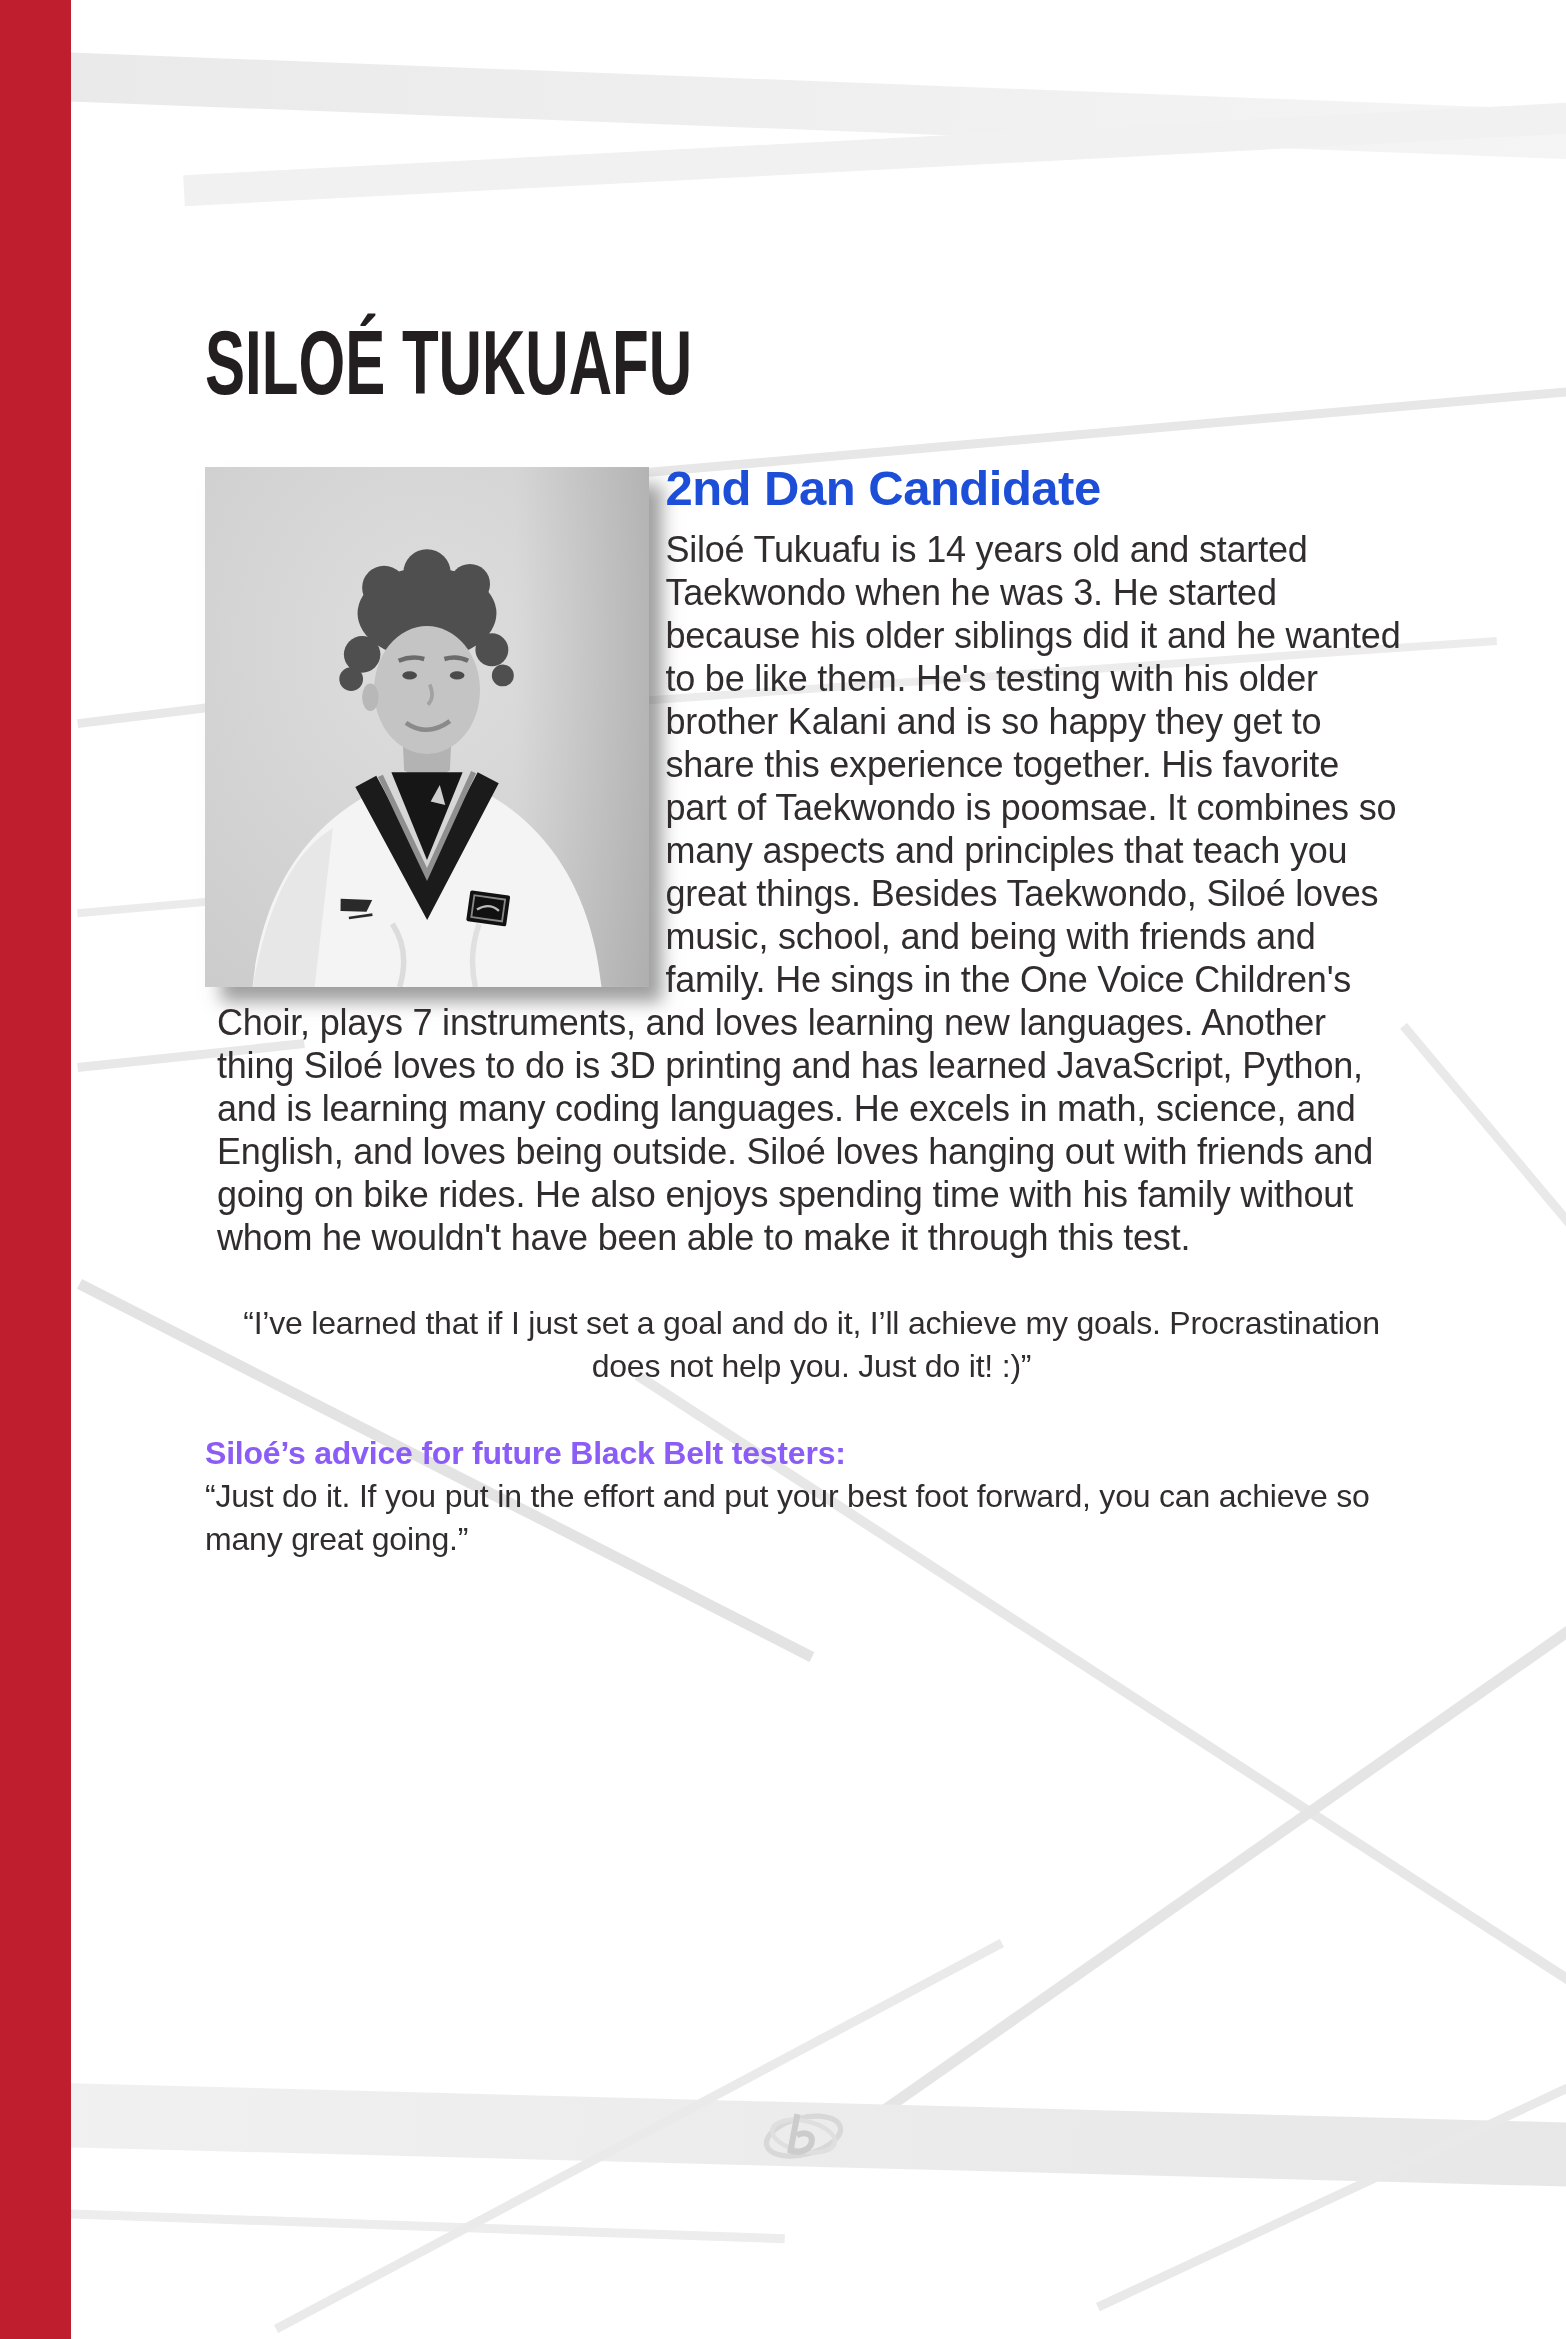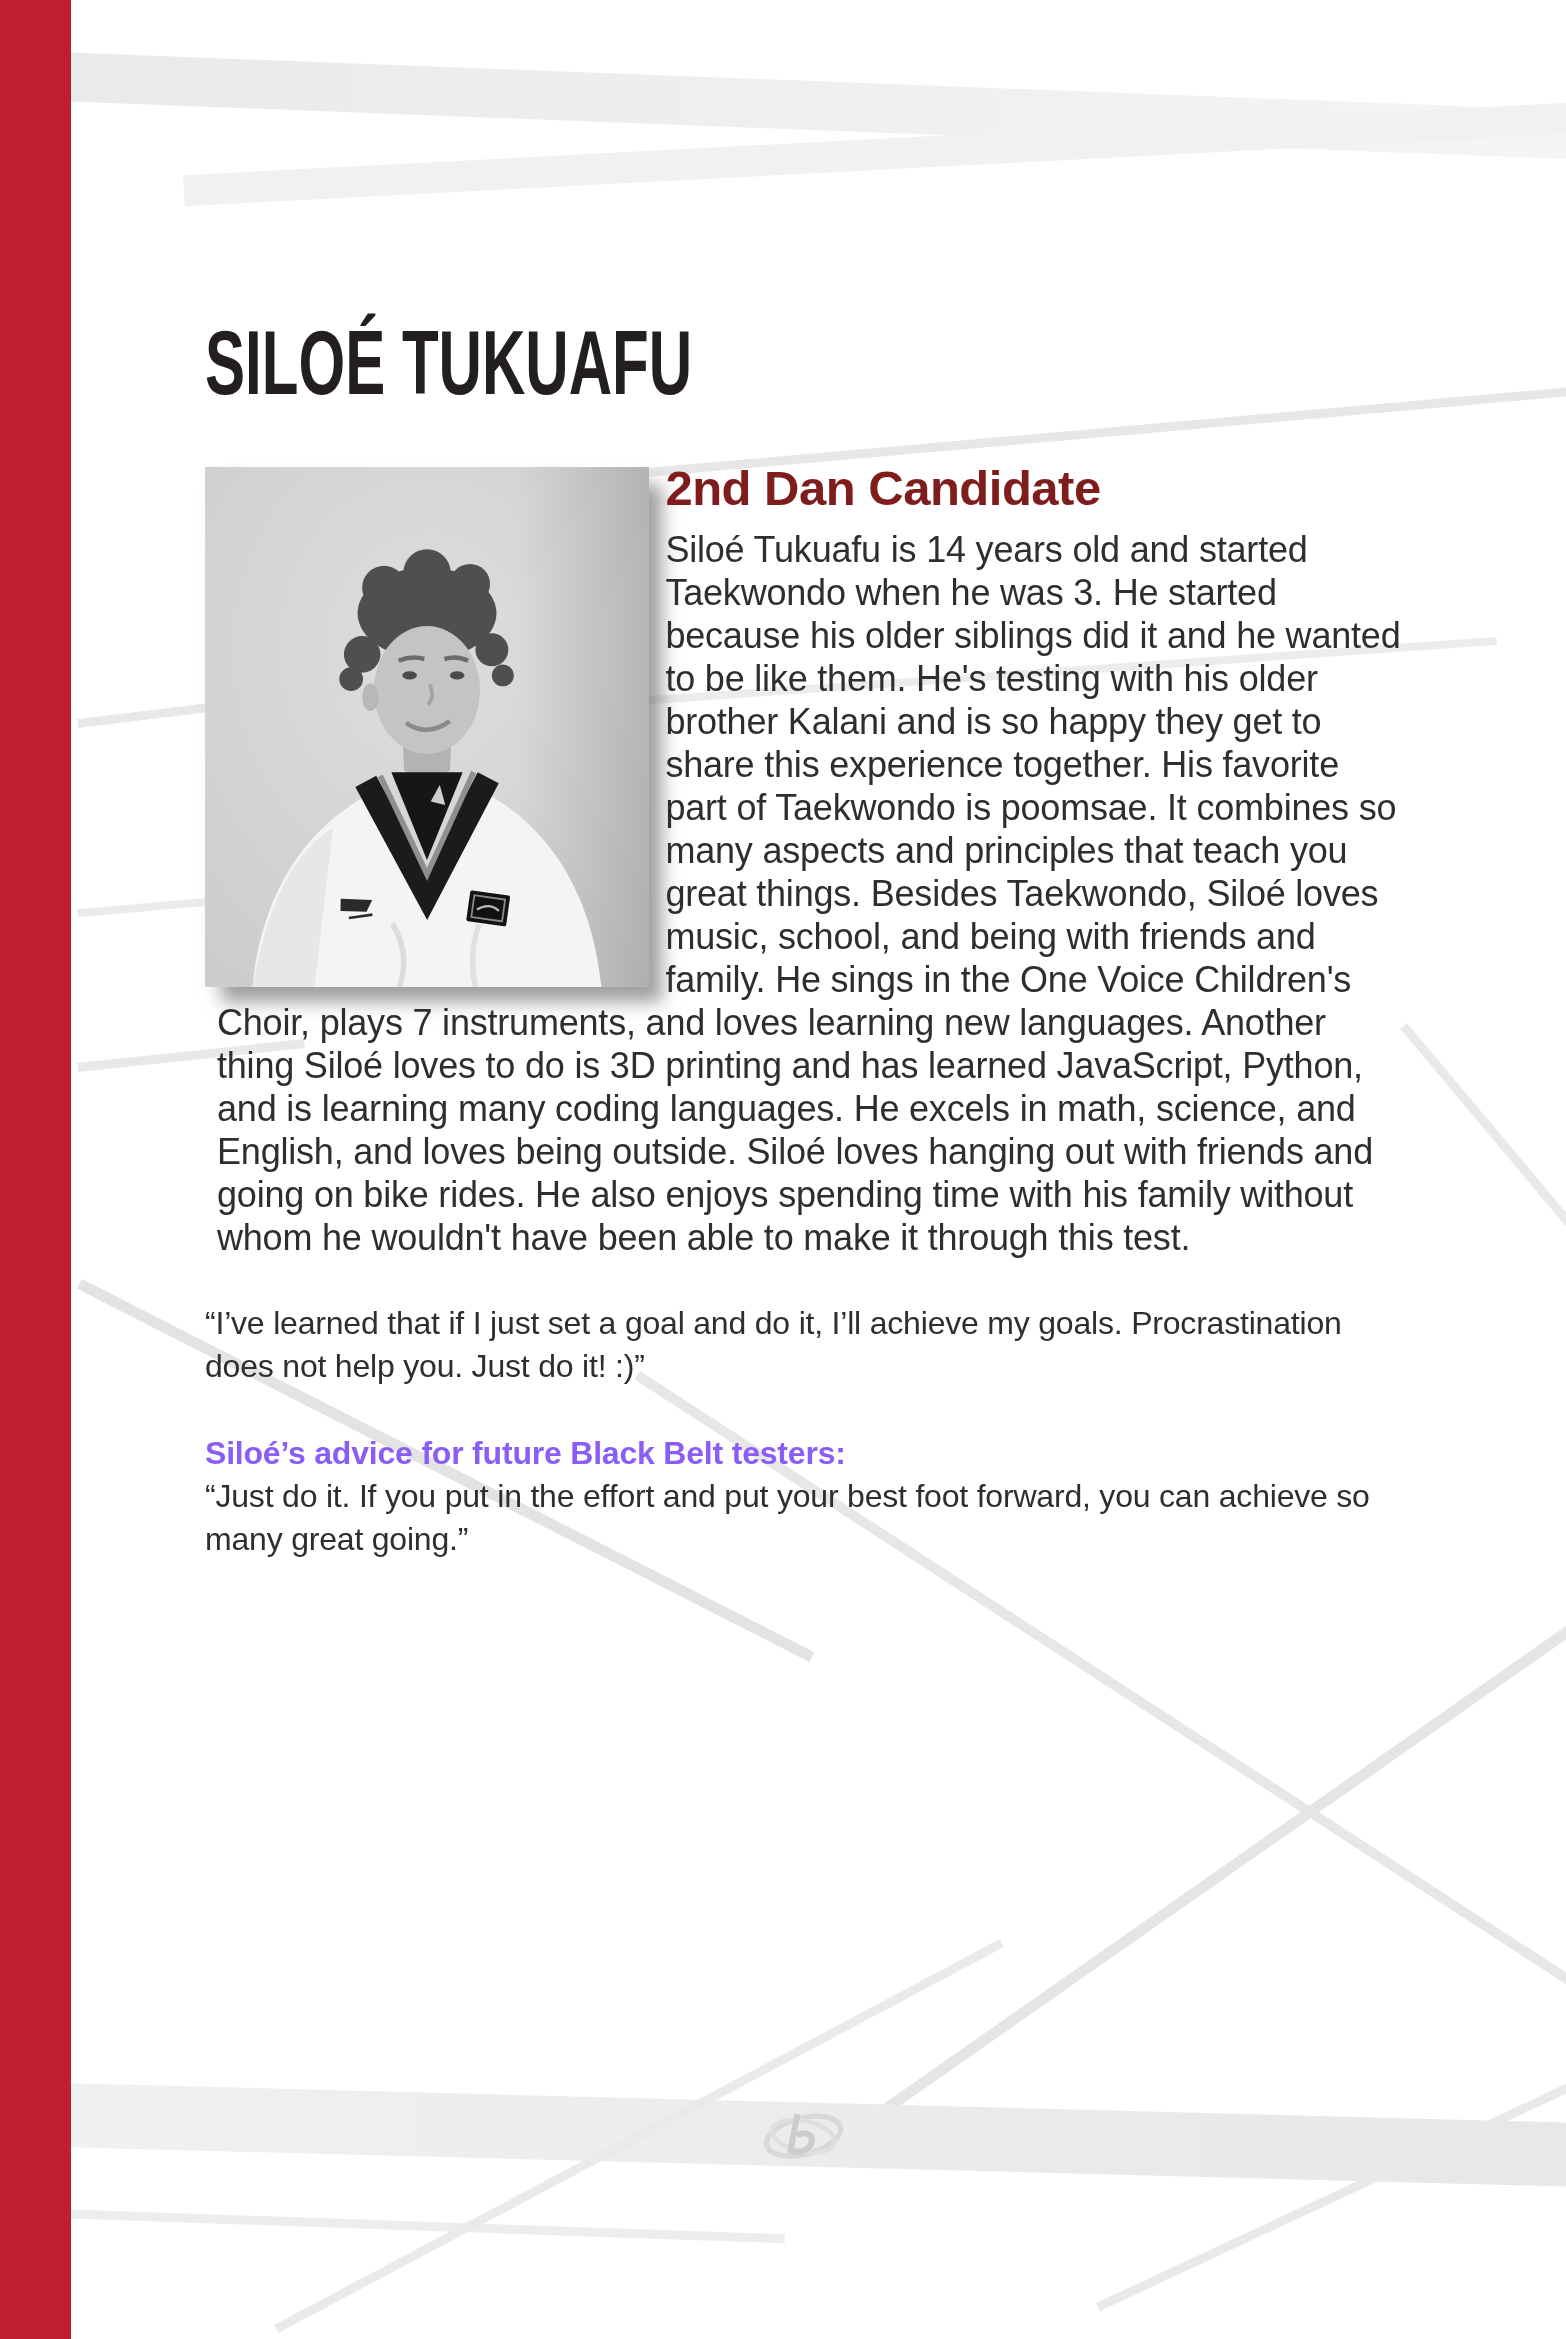--- a/index.html
+++ b/index.html
@@ -17,24 +17,24 @@
 
   h1.title{margin:322px 0 0 0;font-size:91px;line-height:82px;font-weight:700;color:#231f20;
            letter-spacing:0px;transform:scaleX(.66);transform-origin:left bottom;white-space:nowrap;}
 
   .profile{margin-top:57px;}
 
   figure.photo{float:left;width:444px;height:520px;margin:5.5px 16.4px 9.1px 0;padding:0;
                box-shadow:14.6px 16.4px 16.4px -1.8px rgba(80,80,80,.55);background:#d7d7d7;}
   figure.photo svg{display:block;width:444px;height:520px;}
 
-  h2.rank{margin:0 0 2px 0;font-size:49px;line-height:1.12;font-weight:700;color:#7f1d1d;letter-spacing:-0.5px;}
+  h2.rank{margin:0 0 2px 0;font-size:49px;line-height:1.12;font-weight:700;color:#1d4ed8;letter-spacing:-0.5px;}
 
   p.bio{margin:12px;font-size:36px;line-height:43px;letter-spacing:-0.2px;}
-  p.quote{margin:43px 0 0 0;font-size:32px;line-height:43px;letter-spacing:-0.2px;}
+  p.quote{margin:43px 0 0 0;font-size:32px;line-height:43px;letter-spacing:-0.2px;text-align:center;}
   h3.advice-h{margin:44px 0 0 0;font-size:32px;line-height:43px;font-weight:700;color:#8b5cf6;letter-spacing:-0.2px;}
   p.advice{margin:0;font-size:32px;line-height:43px;letter-spacing:-0.2px;}
 
   .watermark{position:absolute;left:758px;top:2102px;width:91px;height:73px;z-index:1;opacity:.9;}
 </style>
 </head>
 <body>
 
 <div class="page">
 

